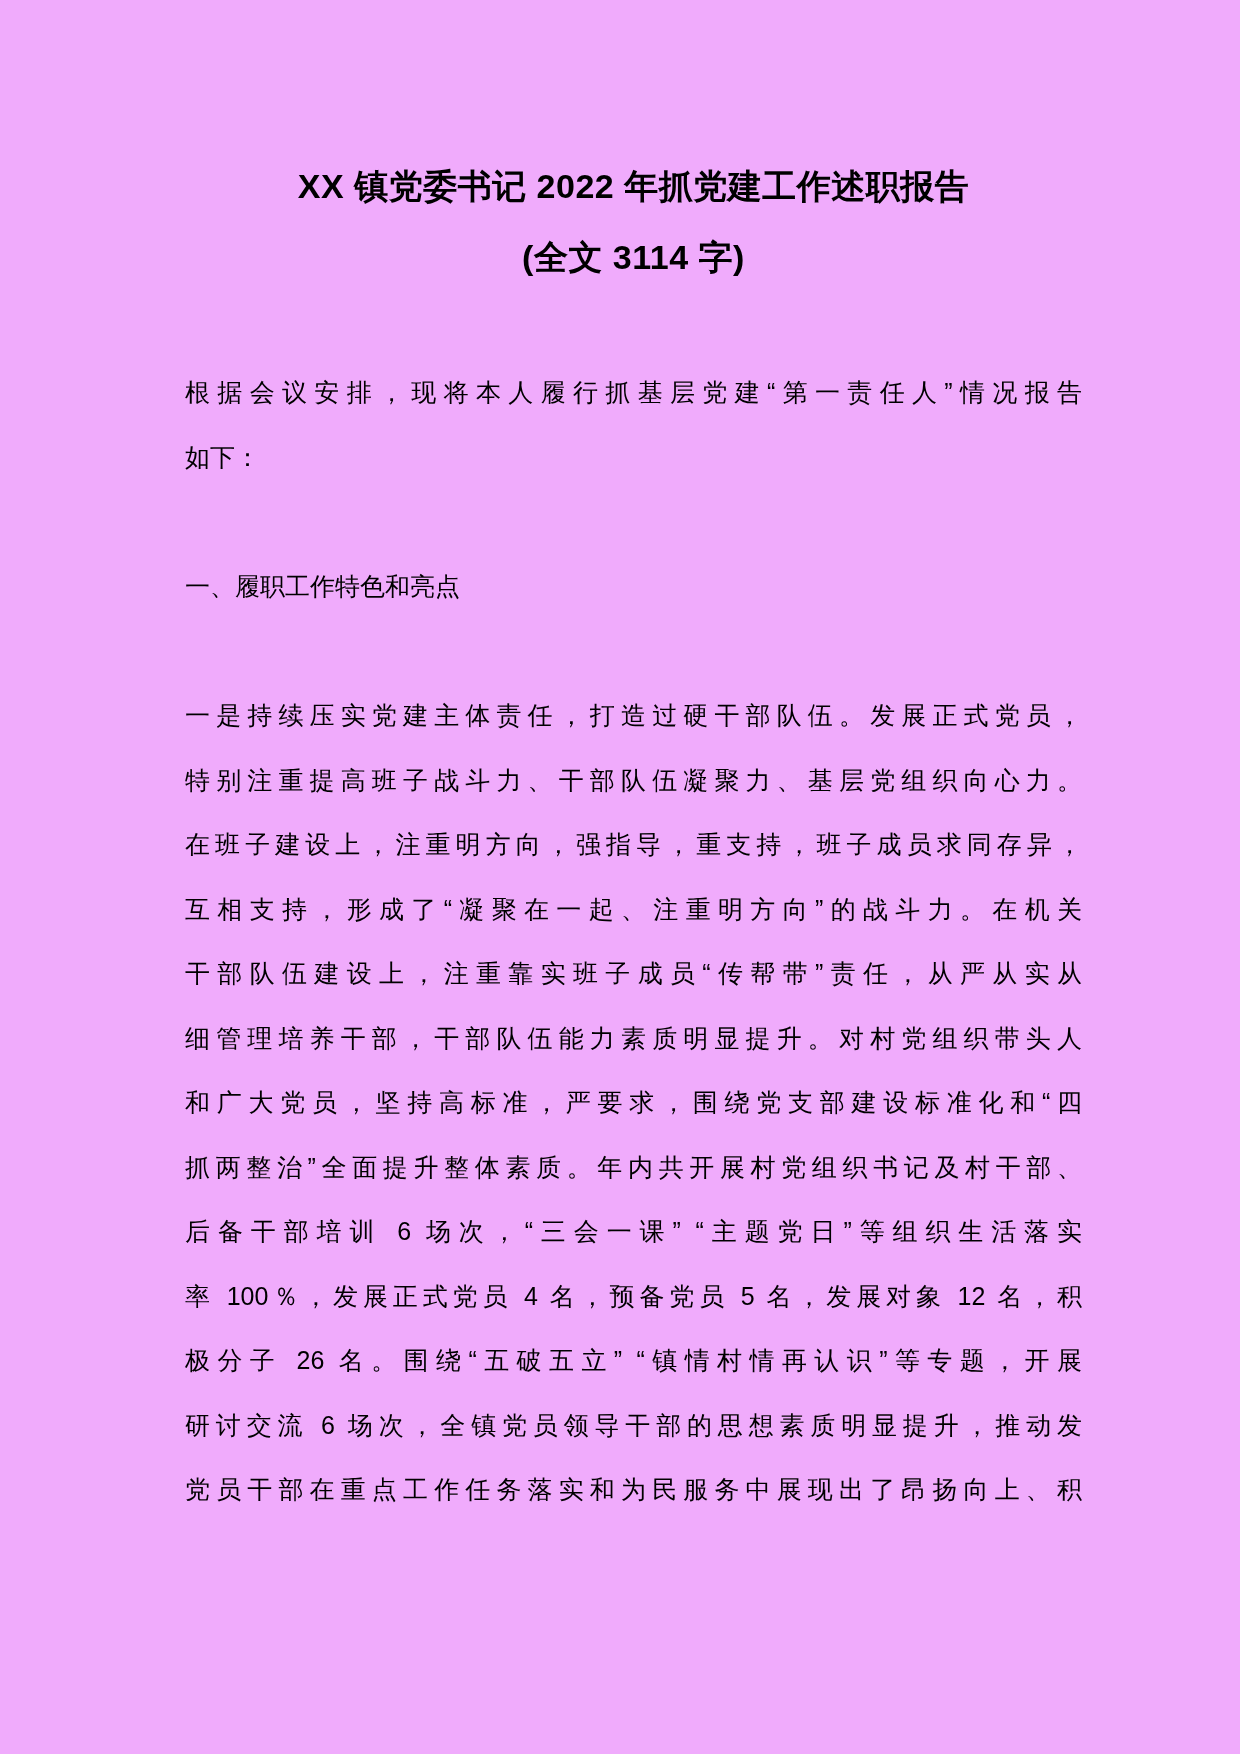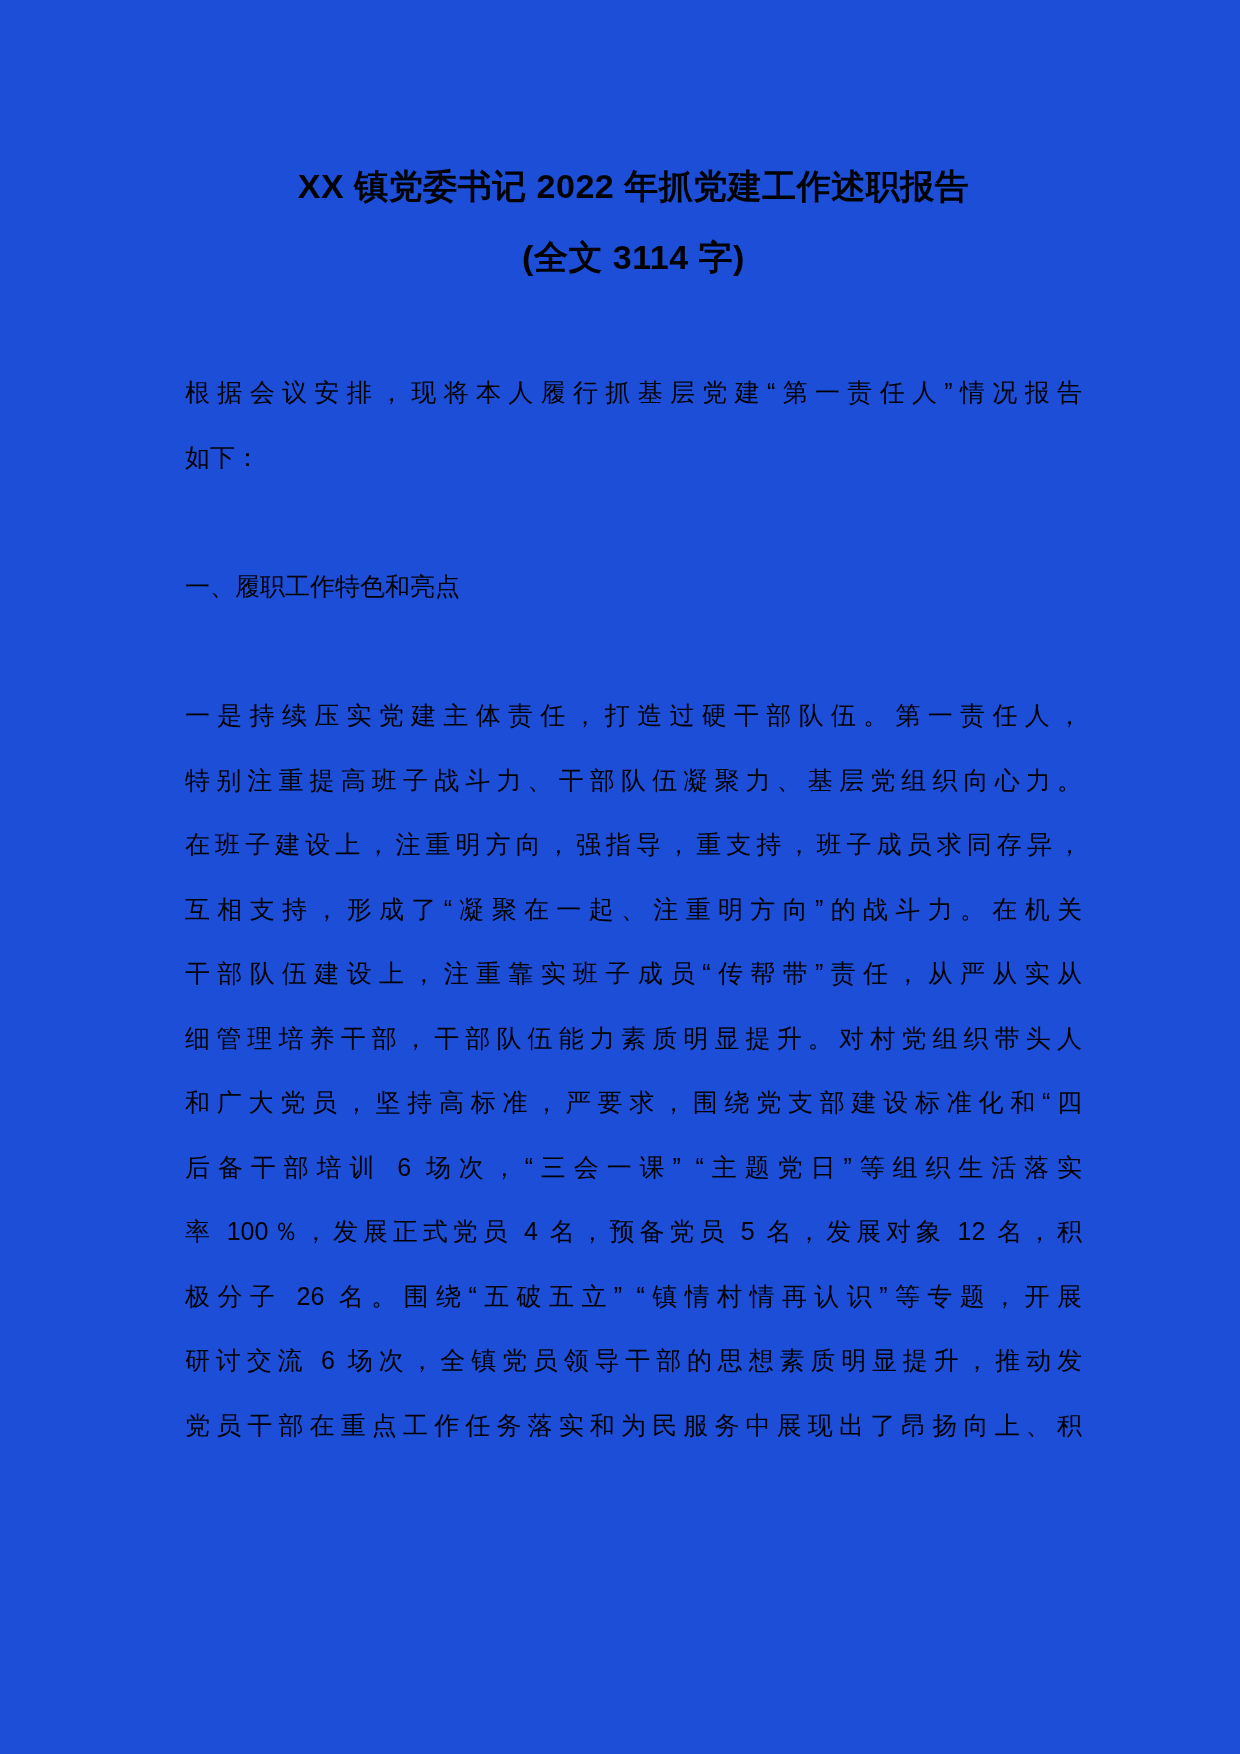--- a/index.html
+++ b/index.html
@@ -11,21 +11,21 @@
     height: 1754px;
     background: #ffffff;
     font-family: "Liberation Sans", sans-serif;
     color: #000000;
     overflow: hidden;
   }
   .page {
     position: relative;
     width: 1240px;
     height: 1754px;
-    background: #1d4ed8;
+    background: #f0abfc;
   }
   .content {
     position: absolute;
     left: 185px;
     top: 0;
     width: 897px;
   }
   .title-block {
     margin-top: 151px;
     text-align: center;
@@ -67,27 +67,28 @@
     <div class="body-para intro-para">
       <div class="line">根据会议安排，现将本人履行抓基层党建“第一责任人”情况报告</div>
       <div class="line line--left">如下：</div>
     </div>
 
     <div class="body-para section-head">
       <div class="line line--left">一、履职工作特色和亮点</div>
     </div>
 
     <div class="body-para main-para">
-      <div class="line">一是持续压实党建主体责任，打造过硬干部队伍。第一责任人，</div>
+      <div class="line">一是持续压实党建主体责任，打造过硬干部队伍。发展正式党员，</div>
       <div class="line">特别注重提高班子战斗力、干部队伍凝聚力、基层党组织向心力。</div>
       <div class="line">在班子建设上，注重明方向，强指导，重支持，班子成员求同存异，</div>
       <div class="line">互相支持，形成了“凝聚在一起、注重明方向”的战斗力。在机关</div>
       <div class="line">干部队伍建设上，注重靠实班子成员“传帮带”责任，从严从实从</div>
       <div class="line">细管理培养干部，干部队伍能力素质明显提升。对村党组织带头人</div>
       <div class="line">和广大党员，坚持高标准，严要求，围绕党支部建设标准化和“四</div>
+      <div class="line">抓两整治”全面提升整体素质。年内共开展村党组织书记及村干部、</div>
       <div class="line">后备干部培训 6 场次，“三会一课” “主题党日”等组织生活落实</div>
       <div class="line">率 100％，发展正式党员 4 名，预备党员 5 名，发展对象 12 名，积</div>
       <div class="line">极分子 26 名。围绕“五破五立” “镇情村情再认识”等专题，开展</div>
       <div class="line">研讨交流 6 场次，全镇党员领导干部的思想素质明显提升，推动发</div>
       <div class="line">党员干部在重点工作任务落实和为民服务中展现出了昂扬向上、积</div>
     </div>
 
   </div>
 </div>
 

